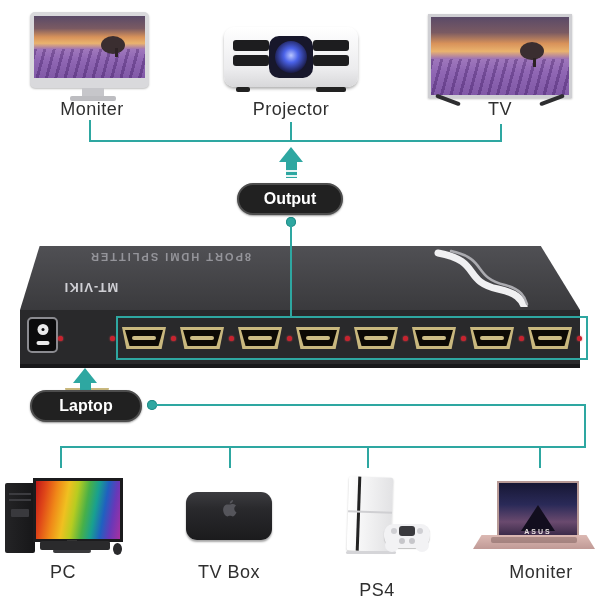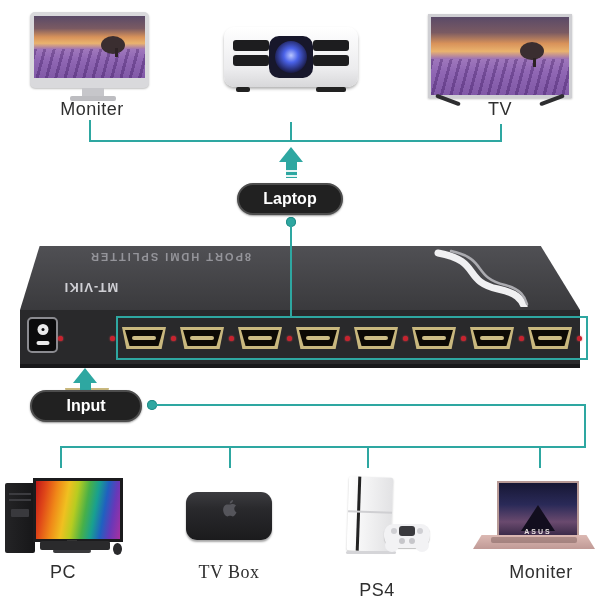--- a/index.html
+++ b/index.html
@@ -128,20 +128,21 @@
     <div class="vent" style="left:9px;top:13px;"></div>
     <div class="vent" style="left:9px;top:28px;"></div>
     <div class="vent" style="right:9px;top:13px;"></div>
     <div class="vent" style="right:9px;top:28px;"></div>
     <div class="lens-outer">
       <div class="lens"></div>
     </div>
     <div class="abs" style="left:12px;bottom:-5px;width:14px;height:5px;background:#222;border-radius:2px;"></div>
     <div class="abs" style="right:12px;bottom:-5px;width:30px;height:5px;background:#222;border-radius:2px;"></div>
   </div>
+  <div class="dev-label" style="left:291px;top:99px;">Projector</div>
 
   <div class="abs" style="left:428px;top:14px;width:144px;">
     <div class="tvset" style="width:138px;height:78px;position:relative;">
       <div class="scenery" style="width:100%;height:100%;">
         <div class="rows"></div>
         <div class="tree"></div>
         <div class="trunk"></div>
       </div>
       <div class="tv-foot" style="left:4px;bottom:-7px;transform:rotate(20deg);"></div>
       <div class="tv-foot" style="right:4px;bottom:-7px;transform:rotate(-20deg);"></div>
@@ -153,21 +154,21 @@
   <div class="cline" style="left:290px;top:122px;width:2px;height:20px;"></div>
   <div class="cline" style="left:500px;top:124px;width:2px;height:18px;"></div>
   <div class="cline" style="left:89px;top:140px;width:413px;height:2px;"></div>
 
   <div class="arrow-up" style="left:279px;top:147px;">
     <div class="head"></div>
       <div class="stem"></div>
   </div>
 
   <div class="pill" style="left:237px;top:183px;width:102px;">
-    <span>Laptop</span>
+    <span>Output</span>
   </div>
 
   <div class="cdot" style="left:286px;top:217px;"></div>
   <div class="cline" style="left:290px;top:226px;width:2px;height:92px;"></div>
 
   <div class="top-face"></div>
 
   <div class="panel-text" style="left:55px;top:251px;width:230px;font-size:11px;letter-spacing:2px;">8PORT HDMI SPLITTER</div>
   <div class="panel-text" style="left:58px;top:280px;width:66px;font-size:13px;letter-spacing:1px;color:#cfcfd4;">MT-VIKI</div>
 
@@ -260,21 +261,21 @@
       <div class="led"></div>
     </div>
   </div>
 
   <div class="arrow-up" style="left:73px;top:368px;">
     <div class="head"></div>
       <div class="stem"></div>
   </div>
 
   <div class="pill" style="left:30px;top:390px;width:108px;">
-    <span>Input</span>
+    <span>Laptop</span>
   </div>
 
   <div class="cdot" style="left:147px;top:400px;"></div>
   <div class="cline" style="left:152px;top:404px;width:434px;height:2px;"></div>
   <div class="cline" style="left:584px;top:404px;width:2px;height:44px;"></div>
   <div class="cline" style="left:60px;top:446px;width:526px;height:2px;"></div>
   <div class="cline" style="left:60px;top:446px;width:2px;height:22px;"></div>
   <div class="cline" style="left:229px;top:446px;width:2px;height:22px;"></div>
   <div class="cline" style="left:367px;top:446px;width:2px;height:22px;"></div>
   <div class="cline" style="left:539px;top:446px;width:2px;height:22px;"></div>
@@ -296,21 +297,21 @@
   <div class="abs tvbox" style="left:186px;top:492px;width:86px;height:48px;">
     <svg width="18" height="20" viewBox="0 0 18 20" style="margin-top:6px;">
       <path d="M9.6 5.2 C10 3.4 11.6 2.2 13 2 C13.1 3.6 12 5.3 9.9 5.6 Z
                M9.5 6.6 C10.6 6.6 11.6 5.9 13.1 6 C14.4 6.1 15.4 6.7 16 7.7
                C14.8 8.5 14.2 9.5 14.3 11 C14.4 12.6 15.2 13.7 16.5 14.3
                C15.8 16.2 14.3 18.3 12.8 18.4 C11.8 18.4 11.4 17.8 10.1 17.8
                C8.8 17.8 8.4 18.4 7.4 18.4 C5.9 18.3 3.7 16 3.2 12.9
                C2.8 10.2 4 7.1 6.5 6.6 C7.6 6.4 8.6 6.6 9.5 6.6 Z" fill="#55555b"></path>
     </svg>
   </div>
-  <div class="dev-label" style="left:229px;top:562px;font-family:Liberation Serif, serif;">TV Box</div>
+  <div class="dev-label" style="left:229px;top:562px;">TV Box</div>
 
   <div class="abs" style="left:346px;top:475px;width:86px;height:80px;">
     <div class="ps4-body" style="position:absolute;left:2px;top:2px;width:44px;height:74px;">
       <div class="ps4-stripe"></div>
         <div class="ps4-seam"></div>
     </div>
     <div class="abs" style="left:0px;top:76px;width:50px;height:3px;background:#d5d5d8;border-radius:2px;"></div>
     <div class="pad" style="left:38px;top:49px;width:46px;height:24px;">
       <div class="touch"></div>
       <div class="grip" style="left:1px;"></div>

